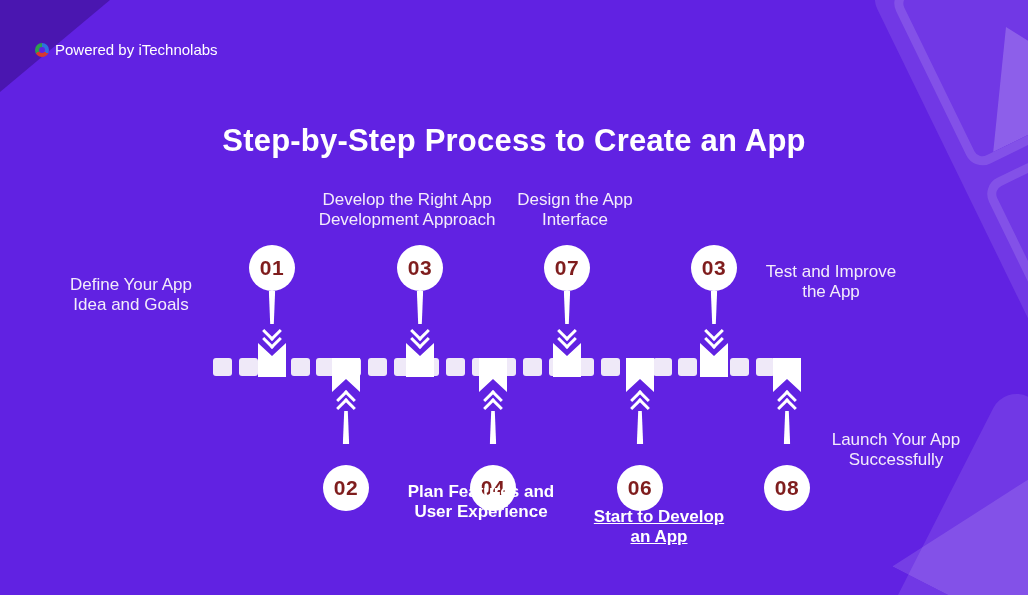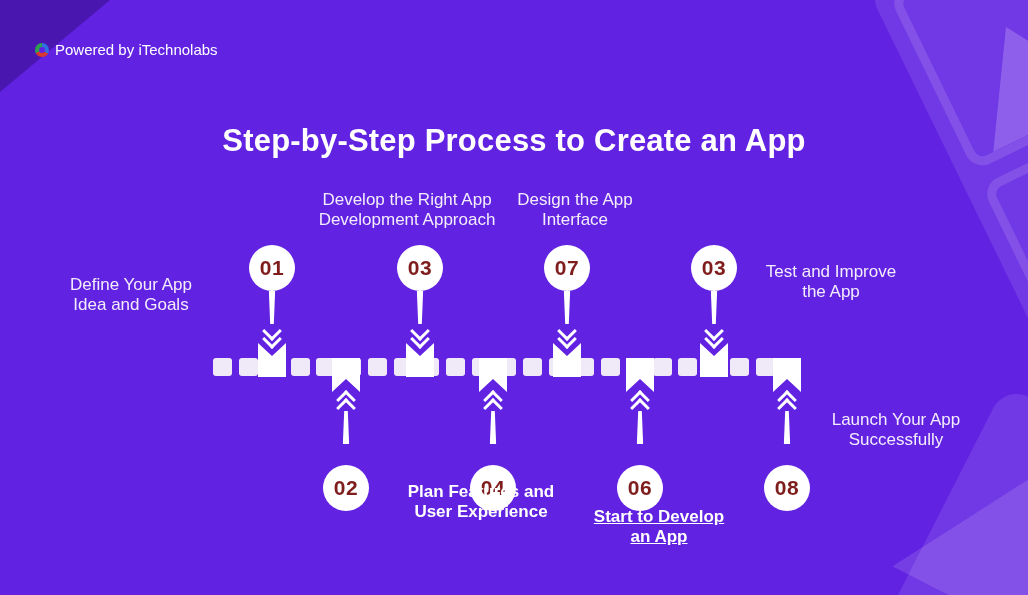--- a/index.html
+++ b/index.html
@@ -60,21 +60,21 @@
   .marker.above{top:343px;height:34px;clip-path:polygon(0 0,50% 38%,100% 0,100% 100%,0 100%);}
   .marker.below{top:358px;height:34px;clip-path:polygon(0 0,100% 0,100% 100%,50% 62%,0 100%);}
   
   .label{position:absolute;transform:translateX(-50%);text-align:center;
     color:#F3ECFB;font-size:17px;line-height:20px;font-weight:500;
     white-space:pre-line;z-index:4;}
   .label.bold{font-weight:700;color:#fff;}
   .l1{left:131px;top:275px;} .l2{left:181px;top:435px;}
   .l3{left:407px;top:190px;} .l4{left:481px;top:482px;}
   .l5{left:575px;top:190px;} .l6{left:659px;top:507px;text-decoration:underline;}
-  .l7{left:831px;top:262px;} .l8{left:896px;top:410px;}
+  .l7{left:831px;top:262px;} .l8{left:896px;top:430px;}
 </style>
 </head>
 <body>
 
 <div class="canvas" style="background: rgb(97, 34, 226);">
 
   <div class="corner-tri"></div>
 
   <div class="deco-strip">
     <div class="frame">

